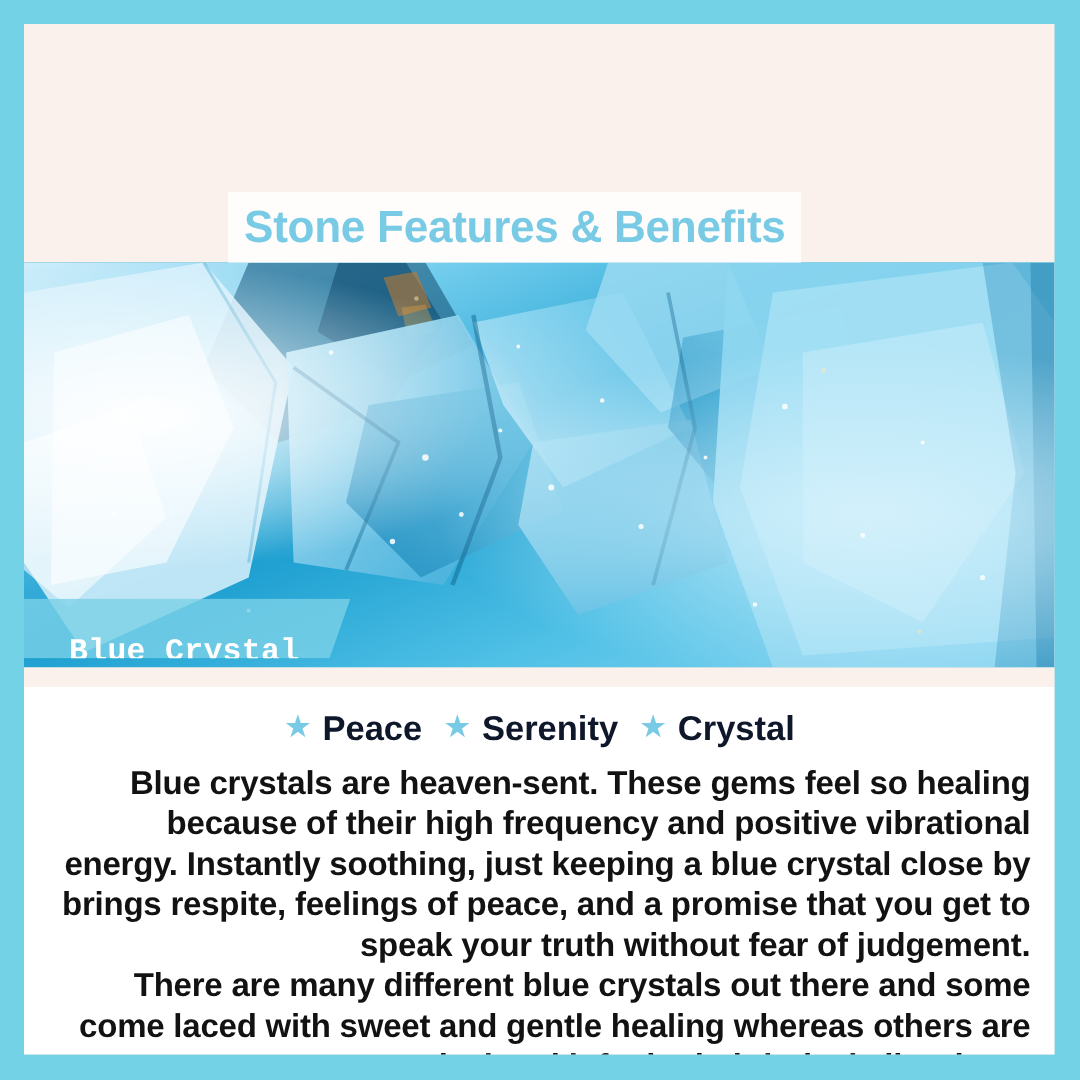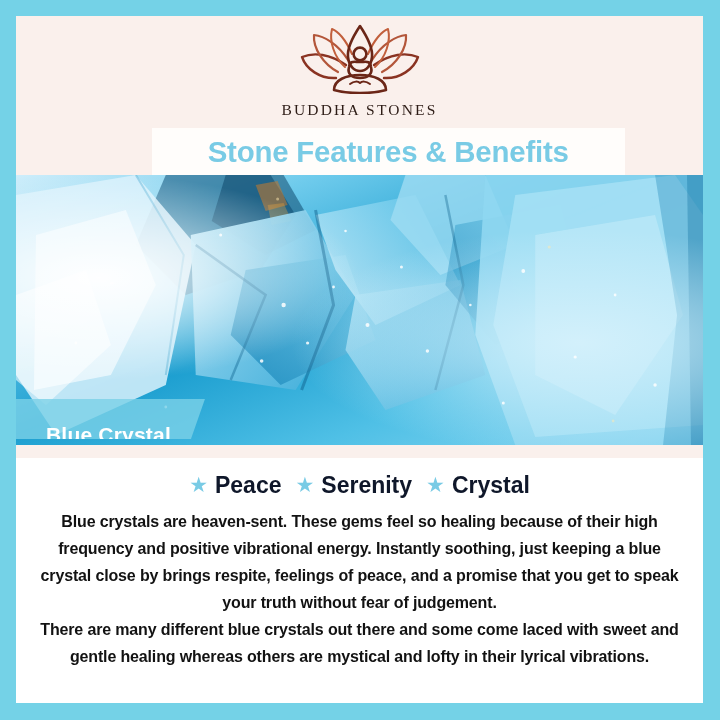--- a/index.html
+++ b/index.html
@@ -41,21 +41,21 @@
     font-size:15.5px;
     letter-spacing:2.2px;
     color:#2d1c16;
     font-weight:400;
   }
 
   
   .title-panel{
     position:absolute;
     left:136px; top:112px;
-    width:473px; height:47px;
+    width:382px; height:47px;
     background:#fffdfb;
     display:flex;align-items:center;justify-content:center;
     z-index:4;
   }
   .title-text{
     font-family:"Liberation Sans Narrow","Liberation Sans",sans-serif;
     font-weight:bold;
     font-size:30px;
     letter-spacing:-0.2px;
     color:#79cbe5;
@@ -79,21 +79,21 @@
     left:0; bottom:6px;
     height:40px;
     padding-left:30px; padding-right:34px;
     display:flex;align-items:center;
     background:rgba(122,209,231,0.80);
     -webkit-clip-path:polygon(0 0, 100% 0, calc(100% - 14px) 100%, 0 100%);
     clip-path:polygon(0 0, 100% 0, calc(100% - 14px) 100%, 0 100%);
     z-index:3;
   }
   .stone-name{
-    font-family:Liberation Sans, sans-serif;
+    font-family:Liberation Mono, monospace;
     font-weight:bold;
     font-size:21px;
     color:#ffffff;
     letter-spacing:0.2px;
     white-space:nowrap;
     margin-top:32px;
   }
 
   
   .body-strip{
@@ -125,69 +125,36 @@
   .kw-label{
     font-family:"Liberation Sans Narrow","Liberation Sans",sans-serif;
     font-weight:bold;
     font-size:23px;
     color:#0f172a;
     white-space:nowrap;
   }
   .para{
     font-family:"Liberation Sans Narrow","Liberation Sans",sans-serif;
     font-weight:bold;
-    font-size:16px;
+    font-size:22px;
     line-height:27px;
     color:#121212;
     margin:0;
     padding:0 2px;
-    text-align:center;
+    text-align:right;
     letter-spacing:-0.15px;
   }
   .para + .para{margin-top:0;}
 </style>
 </head>
 <body>
 
 <div id="page">
   <div class="card">
 
-    <div class="header">
-      <div class="logo-wrap">
-        <span class="lotus">
-          <svg width="140" height="70" viewBox="0 0 140 70" xmlns="http://www.w3.org/2000/svg">
-            <g fill="none" stroke-linecap="round" stroke-linejoin="round">
-
-              <path d="M56 41 C40 30 24 28 12 33 C16 45 30 55 46 54" stroke="#8a3322" stroke-width="2.4"></path>
-
-              <path d="M84 41 C100 30 116 28 128 33 C124 45 110 55 94 54" stroke="#8a3322" stroke-width="2.4"></path>
-
-              <path d="M58 36 C48 20 34 12 24 11 C23 24 33 40 48 48" stroke="#b3563a" stroke-width="2.2"></path>
-
-              <path d="M82 36 C92 20 106 12 116 11 C117 24 107 40 92 48" stroke="#b3563a" stroke-width="2.2"></path>
-
-              <path d="M62 30 C56 16 48 7 42 5 C39 17 44 33 55 43" stroke="#c25f3c" stroke-width="2"></path>
-
-              <path d="M78 30 C84 16 92 7 98 5 C101 17 96 33 85 43" stroke="#c25f3c" stroke-width="2"></path>
-
-              <path d="M70 2 C62 14 57 24 58 33 C59 42 64 47 70 47 C76 47 81 42 82 33 C83 24 78 14 70 2 Z" stroke="#6b2617" stroke-width="2.6"></path>
-
-              <circle cx="70" cy="30" r="6.4" stroke="#6b2617" stroke-width="2.6"></circle>
-
-              <path d="M59 43 C60 36 64 38 70 38 C76 38 80 36 81 43 C83 50 78 54 70 54 C62 54 57 50 59 43 Z" stroke="#6b2617" stroke-width="2.6"></path>
-
-              <path d="M44 66 C44 56 56 51 70 51 C84 51 96 56 96 66 C86 69 78 69 70 69 C62 69 54 69 44 66 Z" stroke="#6b2617" stroke-width="2.6"></path>
-
-              <path d="M60 60 C64 57 68 57 70 59 C72 57 76 57 80 60" stroke="#6b2617" stroke-width="2"></path>
-            </g>
-          </svg>
-        </span>
-        <span class="brand">BUDDHA STONES</span>
-      </div>
-    </div>
 
     <div class="title-panel">
       <span class="title-text">Stone Features &amp; Benefits</span>
     </div>
 
     <div class="hero">
       <svg viewBox="0 0 688 270" preserveAspectRatio="none" xmlns="http://www.w3.org/2000/svg">
         <defs>
           <linearGradient id="bg1" x1="0" y1="0" x2="1" y2="1">
             <stop offset="0%" stop-color="#cfeefb"></stop>

